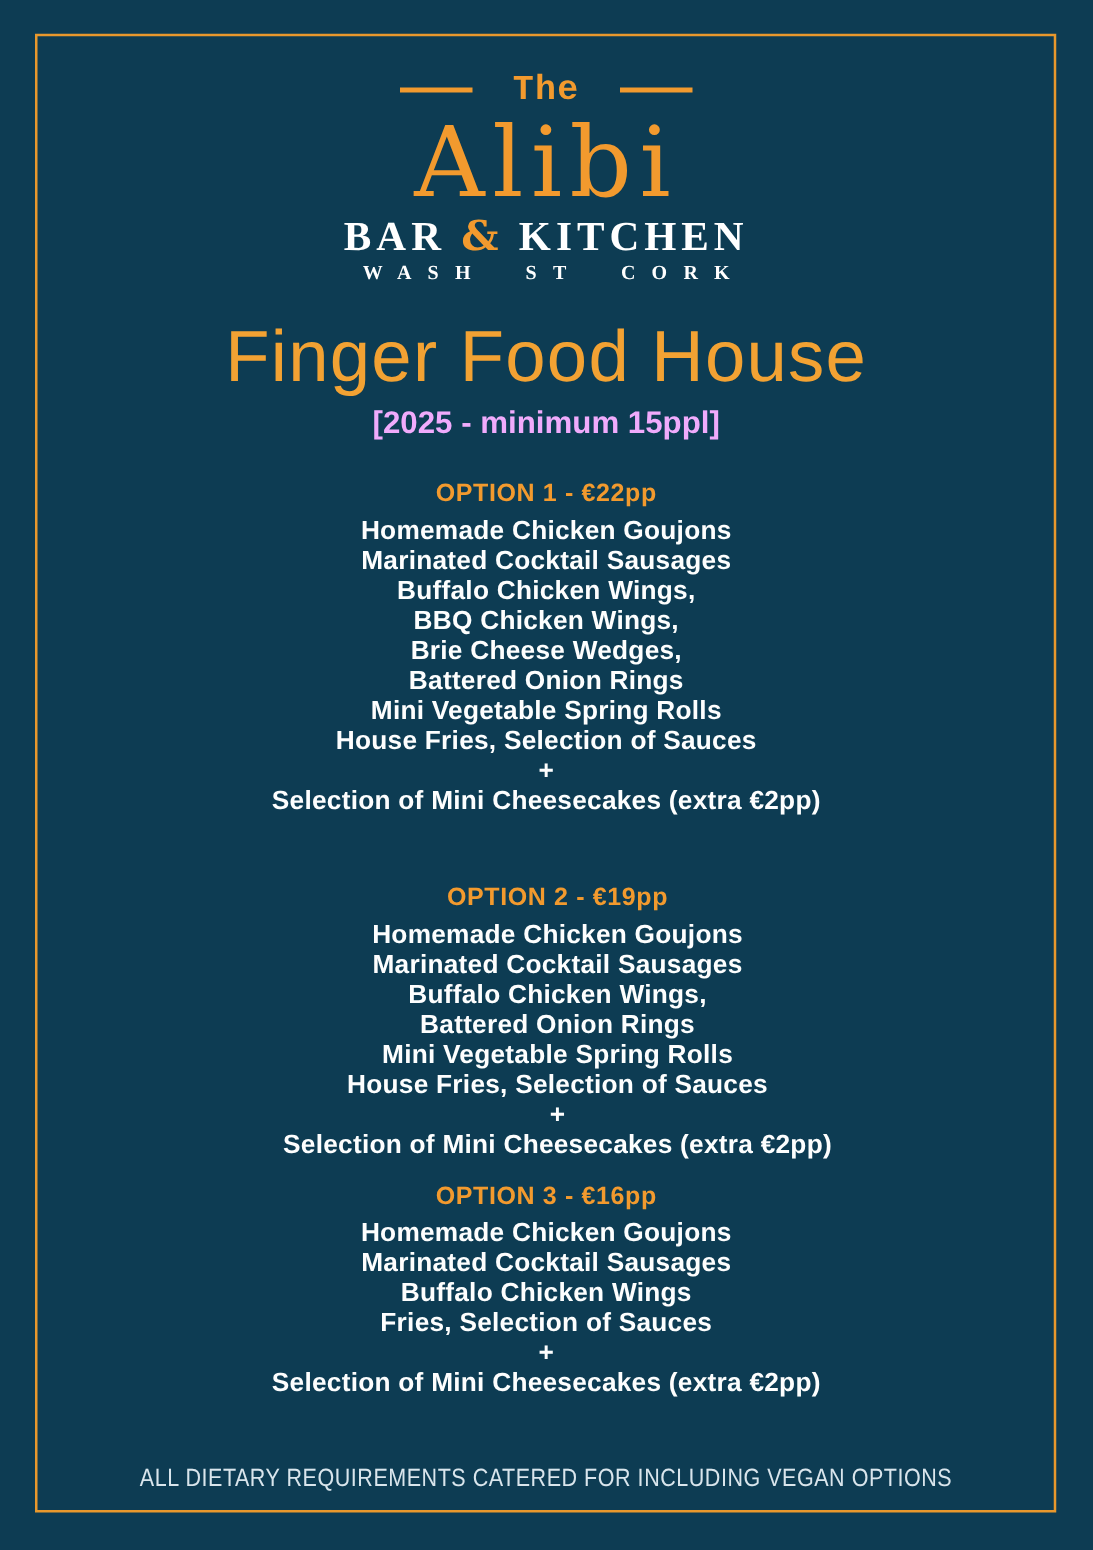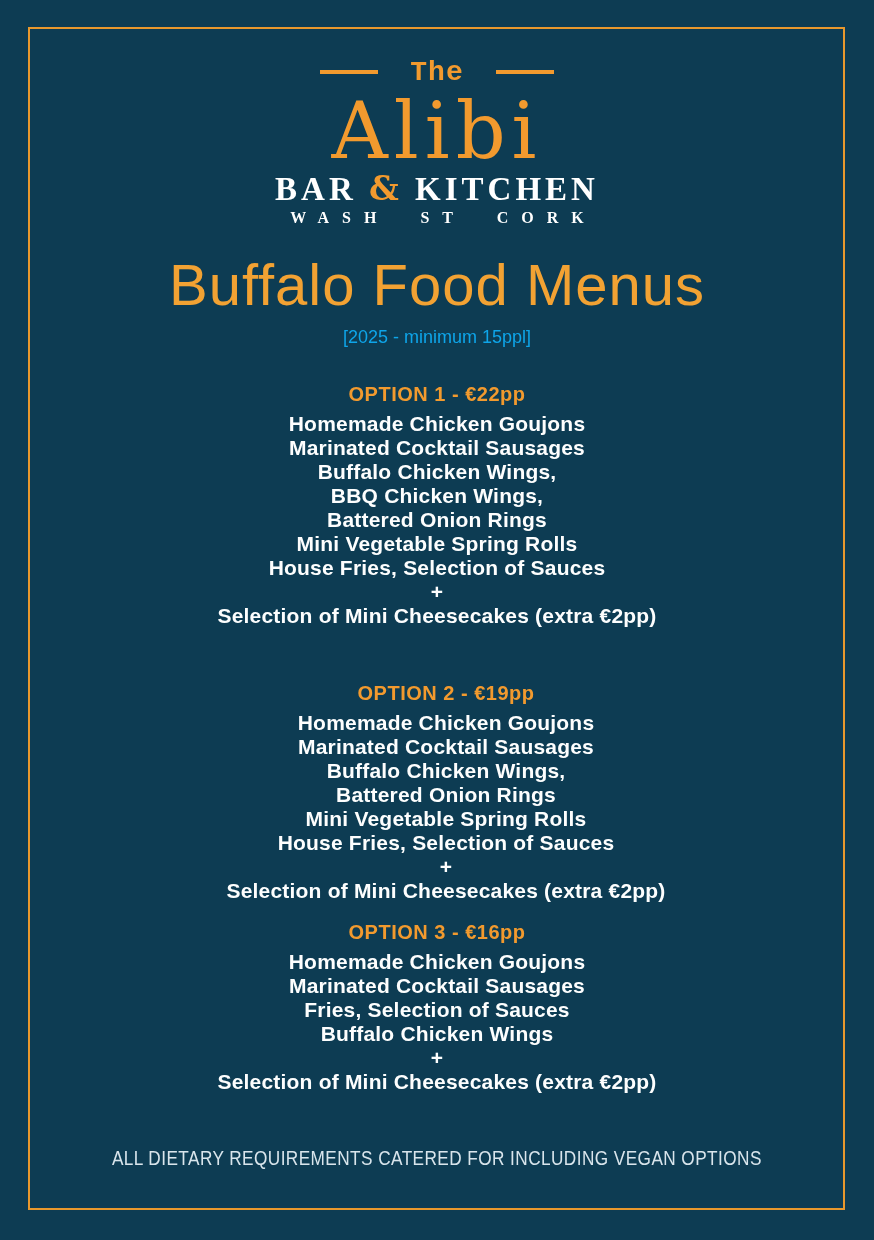--- a/index.html
+++ b/index.html
@@ -82,24 +82,24 @@
   .page-title {
     margin-top: 24px;
     font-size: 58px;
     line-height: 64px;
     font-weight: 300;
     color: #F2A233;
     letter-spacing: 1px;
   }
   .page-subtitle {
     margin-top: 8px;
-    font-size: 18px;
+    font-size: 25px;
     line-height: 24px;
-    font-weight: normal;
-    color: #0ea5e9;
+    font-weight: bold;
+    color: #f0abfc;
   }
   
   .options { margin-top: 30px; }
   .option { margin: 0; }
   .option-1 { margin-bottom: 50px; }
   .option-2 { margin-bottom: 14px; padding-left: 18px; }
   .option-heading {
     font-size: 20px;
     line-height: 30px;
     font-weight: bold;
@@ -144,31 +144,32 @@
     <div class="logo-the-row">
       <span class="logo-dash"></span>
       <span class="logo-the">The</span>
       <span class="logo-dash"></span>
     </div>
     <div class="logo-name">Alibi</div>
     <div class="logo-sub"><span>BAR</span> <span class="amp">&amp;</span> <span>KITCHEN</span></div>
     <div class="logo-address">WASH ST CORK</div>
   </header>
 
-  <h1 class="page-title" style="margin-bottom:0;">Buffalo Food Menus</h1>
+  <h1 class="page-title" style="margin-bottom:0;">Finger Food House</h1>
   <div class="page-subtitle">[2025 - minimum 15ppl]</div>
 
   <main class="options" id="options-container">
       <section class="option option-1">
         <h2 class="option-heading">OPTION 1 - €22pp</h2>
         <ul class="option-items">
           <li class="menu-item">Homemade Chicken Goujons</li>
           <li class="menu-item">Marinated Cocktail Sausages</li>
           <li class="menu-item">Buffalo Chicken Wings,</li>
           <li class="menu-item">BBQ Chicken Wings,</li>
+          <li class="menu-item">Brie Cheese Wedges,</li>
           <li class="menu-item">Battered Onion Rings</li>
           <li class="menu-item">Mini Vegetable Spring Rolls</li>
           <li class="menu-item">House Fries, Selection of Sauces</li>
         </ul>
         <div class="plus-sign">+</div>
         <div class="extra-item">Selection of Mini Cheesecakes (extra €2pp)</div>
       </section>
       <section class="option option-2">
         <h2 class="option-heading">OPTION 2 - €19pp</h2>
         <ul class="option-items">
@@ -180,22 +181,22 @@
           <li class="menu-item">House Fries, Selection of Sauces</li>
         </ul>
         <div class="plus-sign">+</div>
         <div class="extra-item">Selection of Mini Cheesecakes (extra €2pp)</div>
       </section>
       <section class="option option-3">
         <h2 class="option-heading">OPTION 3 - €16pp</h2>
         <ul class="option-items">
           <li class="menu-item">Homemade Chicken Goujons</li>
           <li class="menu-item">Marinated Cocktail Sausages</li>
+          <li class="menu-item">Buffalo Chicken Wings</li>
           <li class="menu-item">Fries, Selection of Sauces</li>
-          <li class="menu-item">Buffalo Chicken Wings</li>
         </ul>
         <div class="plus-sign">+</div>
         <div class="extra-item">Selection of Mini Cheesecakes (extra €2pp)</div>
       </section>
     </main>
 
   <footer>
     <span class="footer-note">ALL DIETARY REQUIREMENTS CATERED FOR INCLUDING VEGAN OPTIONS</span>
   </footer>
 

